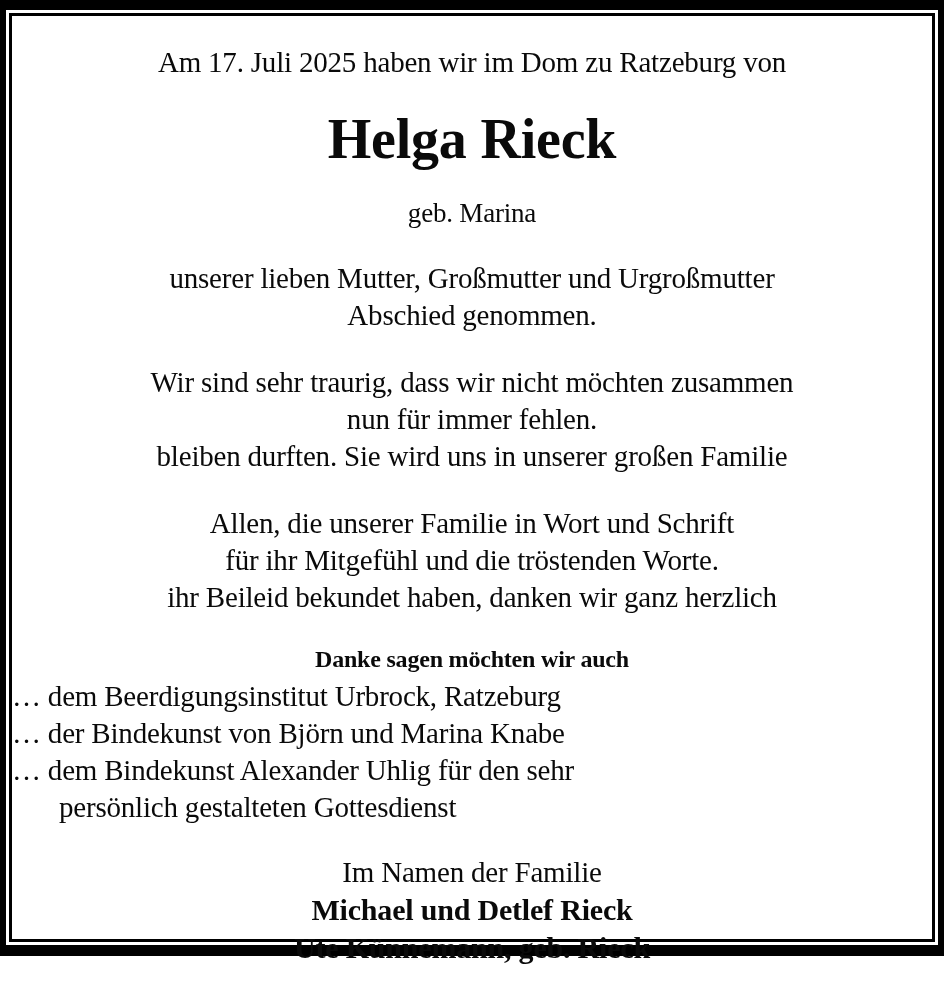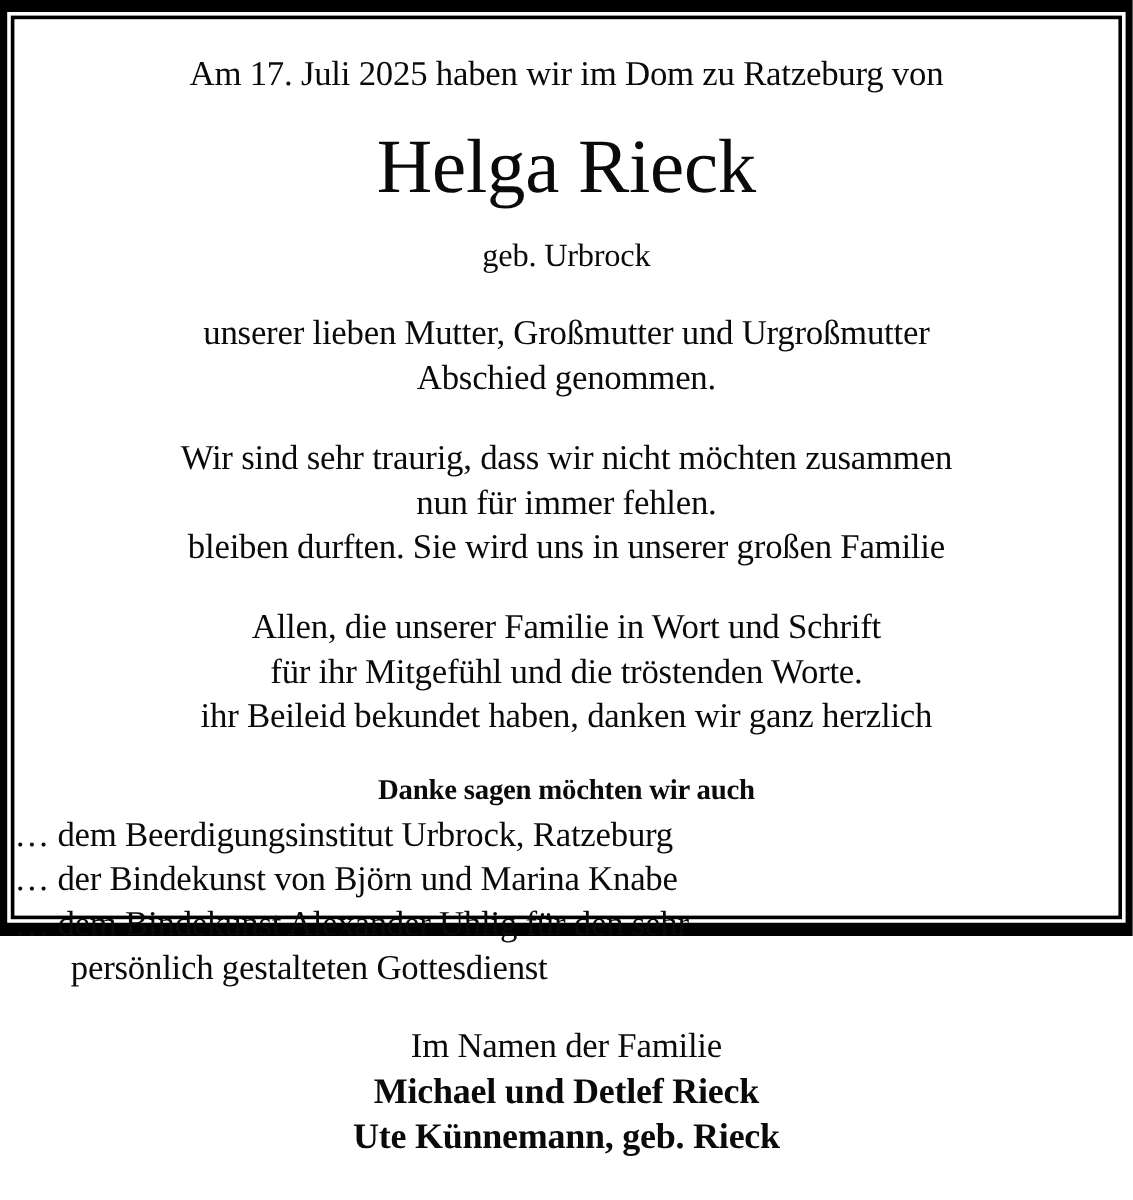--- a/index.html
+++ b/index.html
@@ -10,21 +10,21 @@
   body {
     width: 944px;
     height: 1000px;
     overflow: hidden;
     font-family: "Liberation Serif", "DejaVu Serif", serif;
     color: #0a0a0a;
   }
   .outer-frame {
     box-sizing: border-box;
     width: 944px;
-    height: 780px;
+    height: 956px;
     border-top: 10px solid #000;
     border-bottom: 11px solid #000;
     border-left: 6px solid #000;
     border-right: 6px solid #000;
     padding: 3px;
     background: #ffffff;
   }
   .inner-frame {
     box-sizing: border-box;
     width: 100%;
@@ -38,23 +38,23 @@
     padding-top: 28px;
     text-align: center;
     letter-spacing: -0.2px;
   }
   .intro-line {
     font-size: 29px;
     line-height: 37px;
   }
   .deceased-name {
     margin-top: 16px;
-    font-size: 64px;
+    font-size: 56px;
     line-height: 84px;
-    font-weight: normal;
+    font-weight: bold;
   }
   .maiden-name {
     margin-top: 15px;
     font-size: 27px;
     line-height: 34px;
   }
   .paragraph {
     margin-top: 30px;
     font-size: 29px;
     line-height: 37px;
@@ -87,21 +87,21 @@
 <body>
 
 <div class="outer-frame">
   <div class="inner-frame">
     <div class="content">
 
       <div class="intro-line">Am 17. Juli 2025 haben wir im Dom zu Ratzeburg von</div>
 
       <div class="deceased-name">Helga Rieck</div>
 
-      <div class="maiden-name">geb. Urbrock</div>
+      <div class="maiden-name">geb. Marina</div>
 
       <div class="paragraph">
         <div>unserer lieben Mutter, Großmutter und Urgroßmutter</div>
         <div>Abschied genommen.</div>
       </div>
 
       <div class="paragraph">
         <div>Wir sind sehr traurig, dass wir nicht möchten zusammen</div>
         <div>nun für immer fehlen.</div>
         <div>bleiben durften. Sie wird uns in unserer großen Familie</div>

